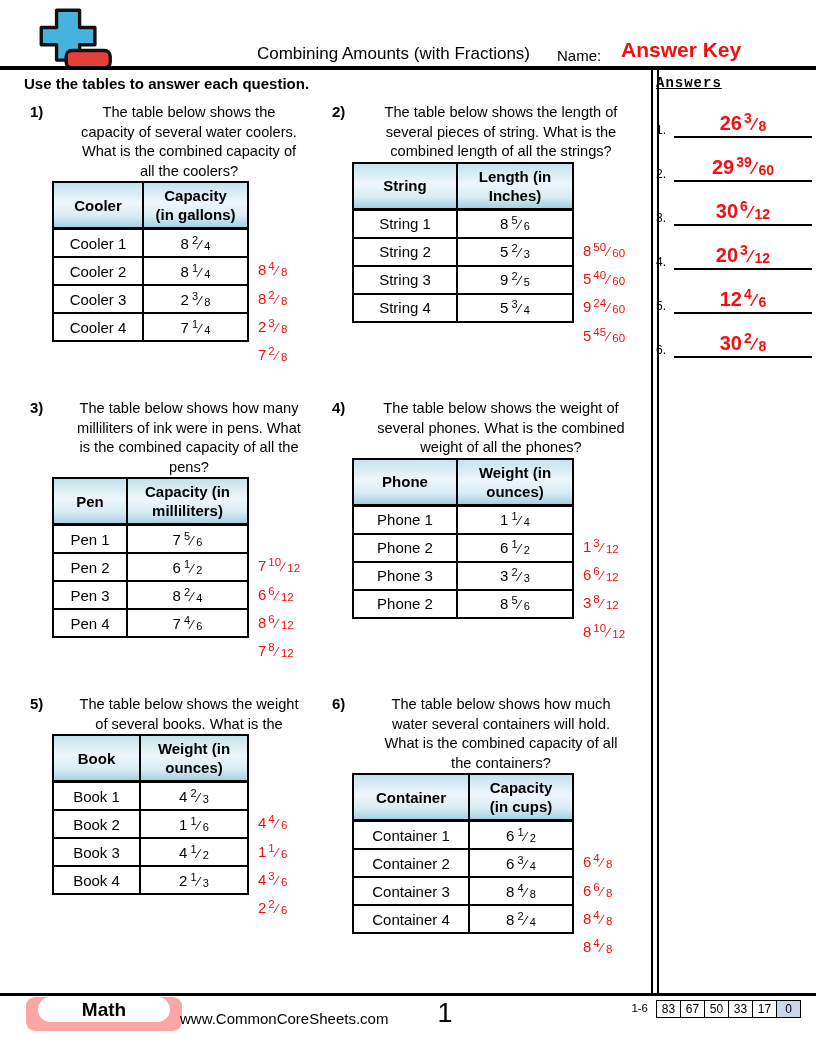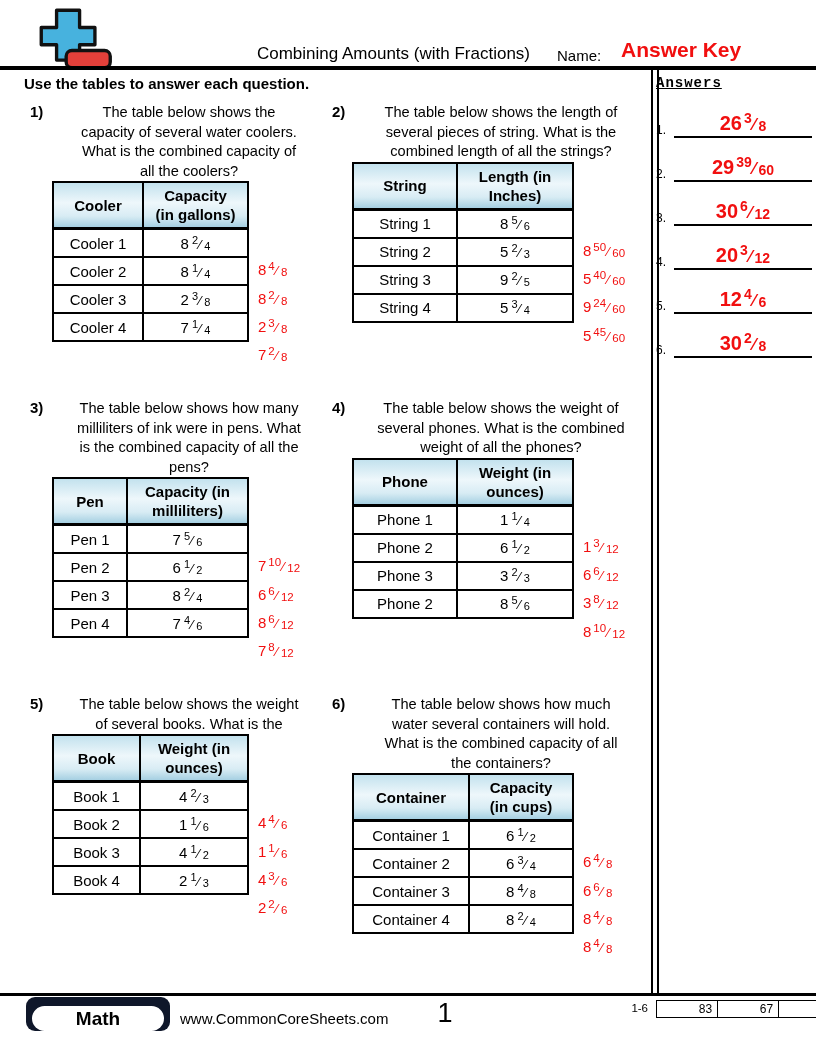--- a/index.html
+++ b/index.html
@@ -67,31 +67,31 @@
   .redcol { margin-top:75px; margin-left:9px; }
   .redcol .r { height:28.4px; display:flex; align-items:center; }
   .rfrac { color:#f10f0f; white-space:nowrap; }
   .rfrac .fw { font-size:15px; }
   .rfrac .fn { font-size:11.5px; position:relative; top:-5px; margin-left:2px; }
   .rfrac .fsl { font-size:13px; display:inline-block; padding:0 1px; }
   .rfrac .fd { font-size:11.5px; position:relative; top:1px; margin-left:2px; }
 
   
   .bottom-rule { position:absolute; left:0; top:993px; width:100%; height:3px; background:#000; }
-  .math-badge { position:absolute; left:26px; top:997px; width:144px; height:34px; background:#0f172a;
-                border-radius:9px; display:flex; align-items:flex-end; justify-content:center; }
+  .math-badge { position:absolute; left:26px; top:997px; width:156px; height:34px; background:#fca5a5;
+                border-radius:9px; display:flex; align-items:flex-start; justify-content:center; }
   .math-badge-inner { width:132px; height:25px; background:#fff; border-radius:13px;
                       display:flex; align-items:center; justify-content:center;
                       font-size:19px; font-weight:700; }
   .website { position:absolute; left:180px; top:1010px; font-size:15px; }
   .page-number { position:absolute; left:395px; top:998px; width:100px; text-align:center; font-size:27px; }
   .range-label { position:absolute; left:606px; top:1002px; width:42px; text-align:right; font-size:11.5px; }
   .score-row { position:absolute; left:656px; top:1000px; display:flex; }
   .score-box { width:23px; height:16px; border:1px solid #000; margin-left:-1px;
-               display:flex; align-items:center; justify-content:center; font-size:12px; background:#fff;padding-left:37px; }
+               display:flex; align-items:center; justify-content:center; font-size:12px; background:#fff; }
   .score-box:first-child { margin-left:0; }
   .score-box.last { background:#ccd6ef; }
 </style>
 </head>
 <body>
 
 <div class="page">
 
   <div class="logo">
     <svg width="92" height="70" viewBox="0 0 96 72">

